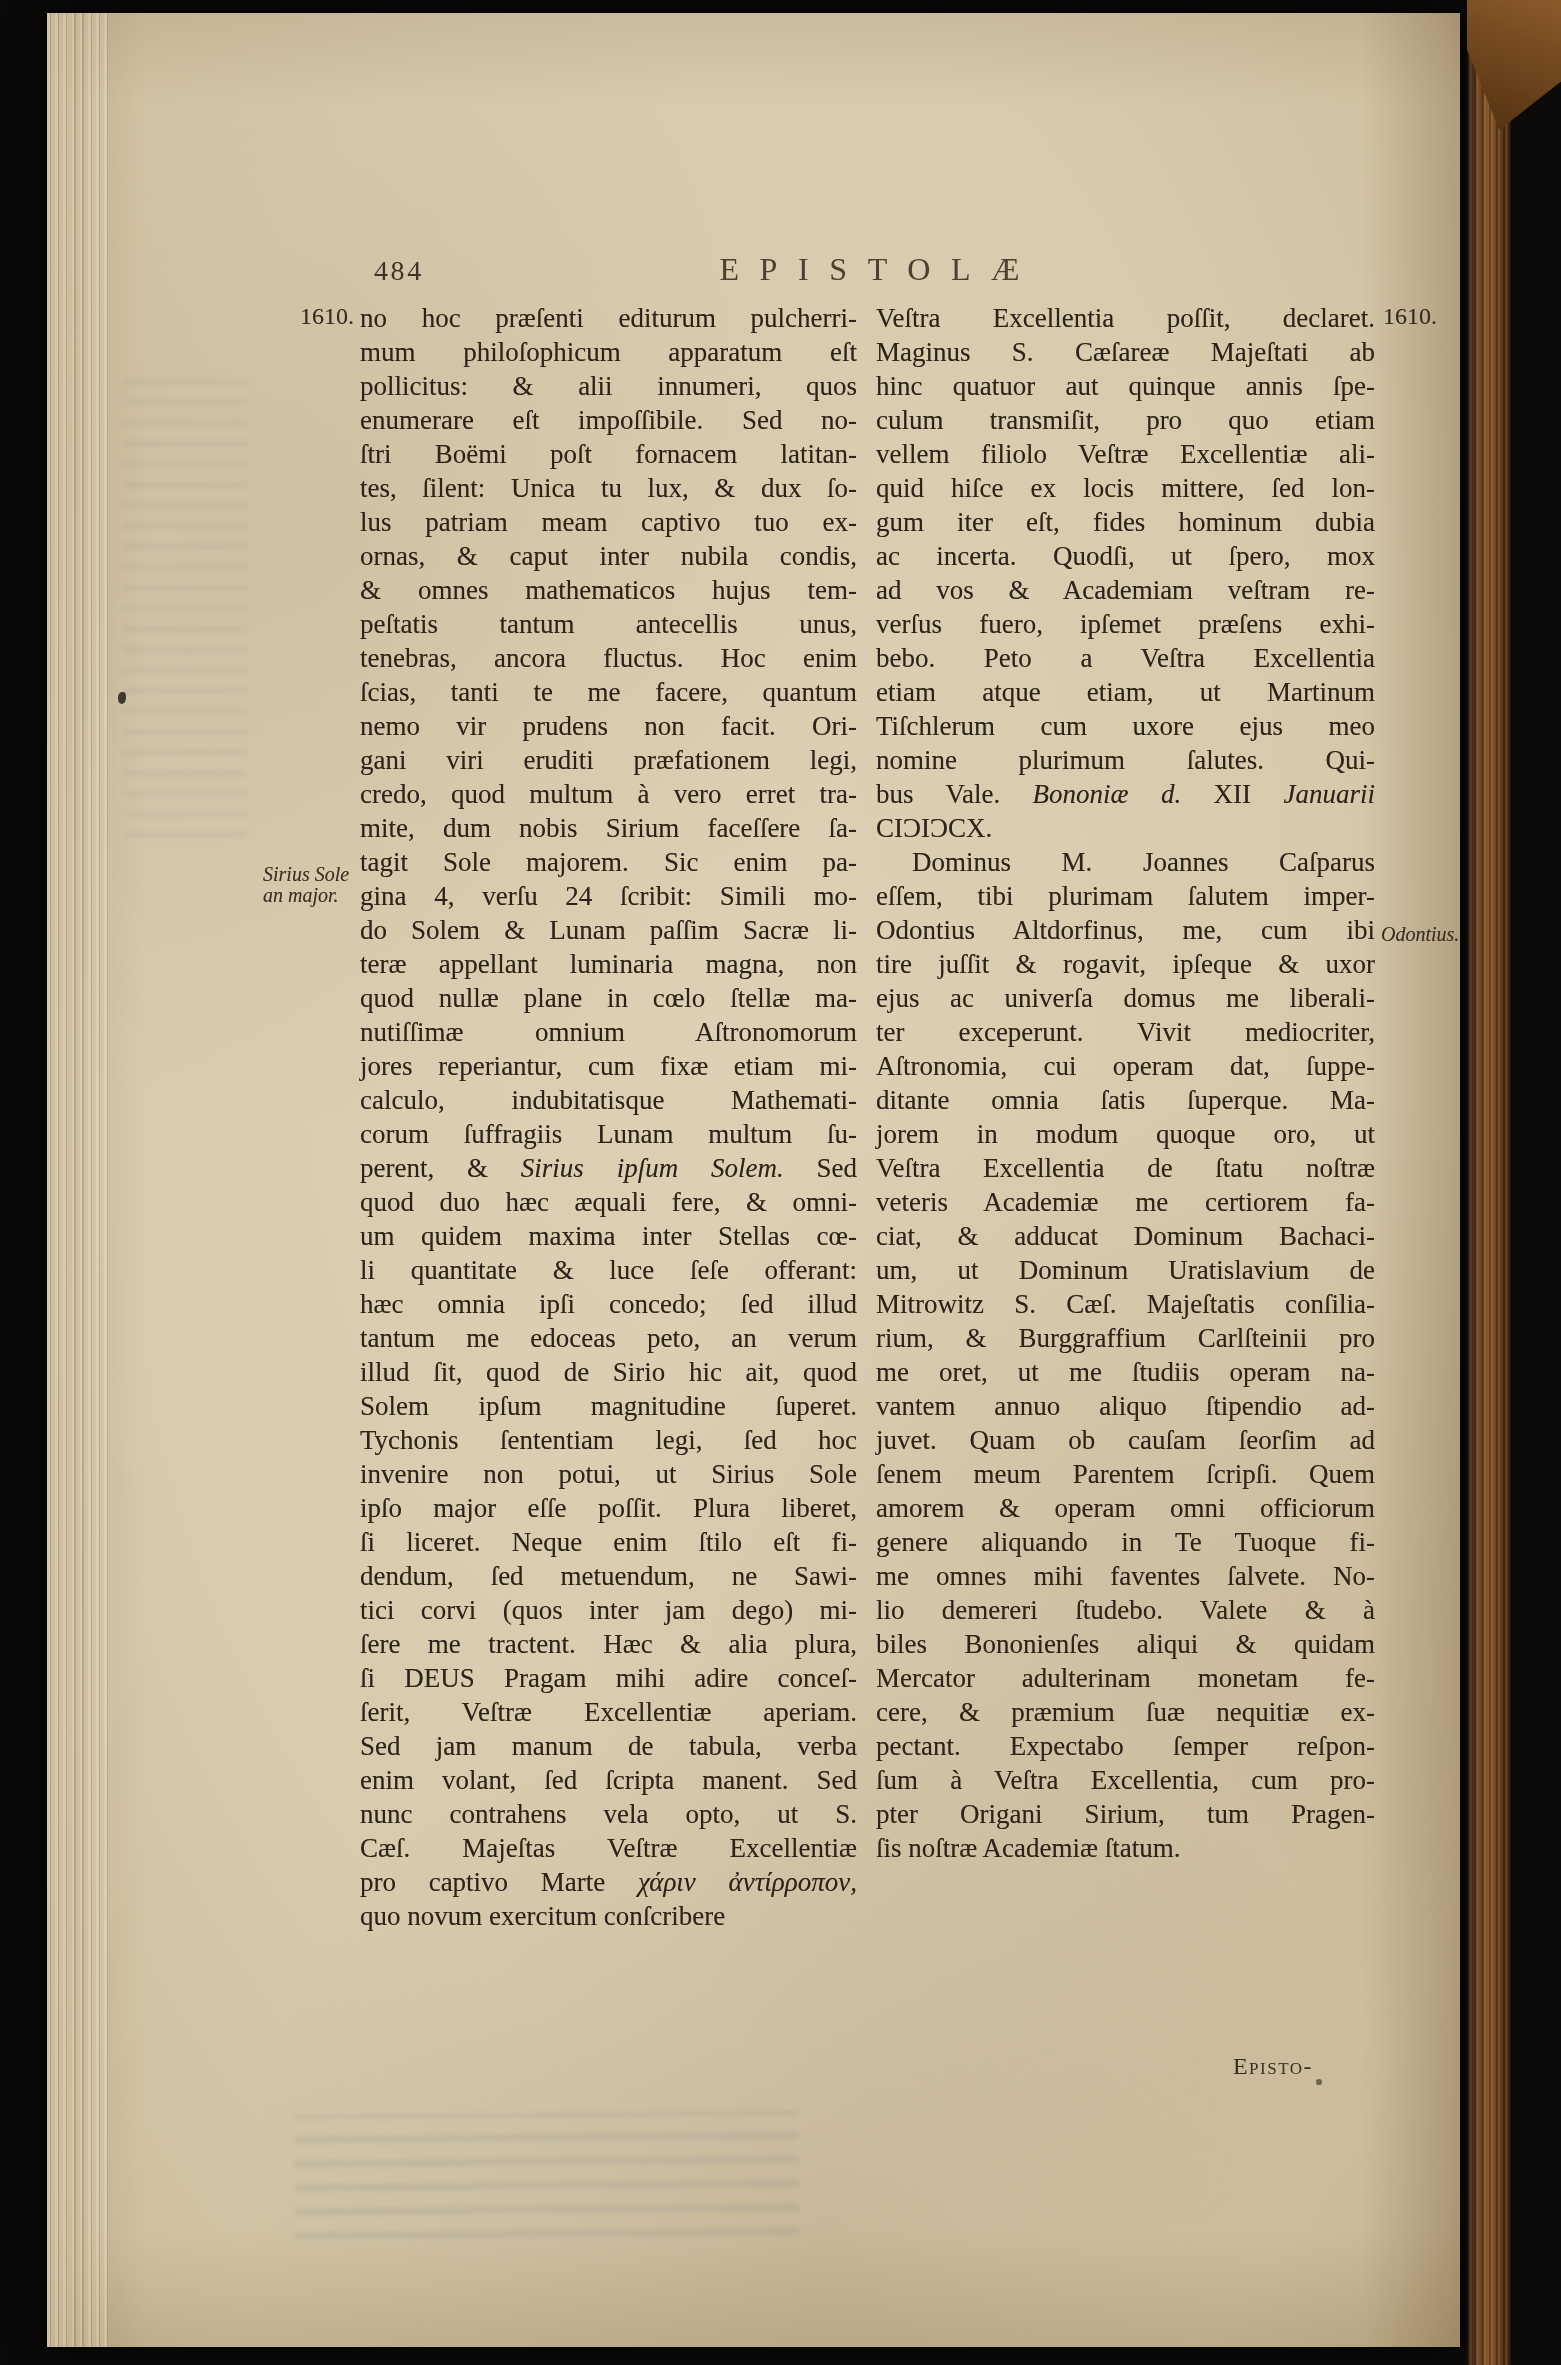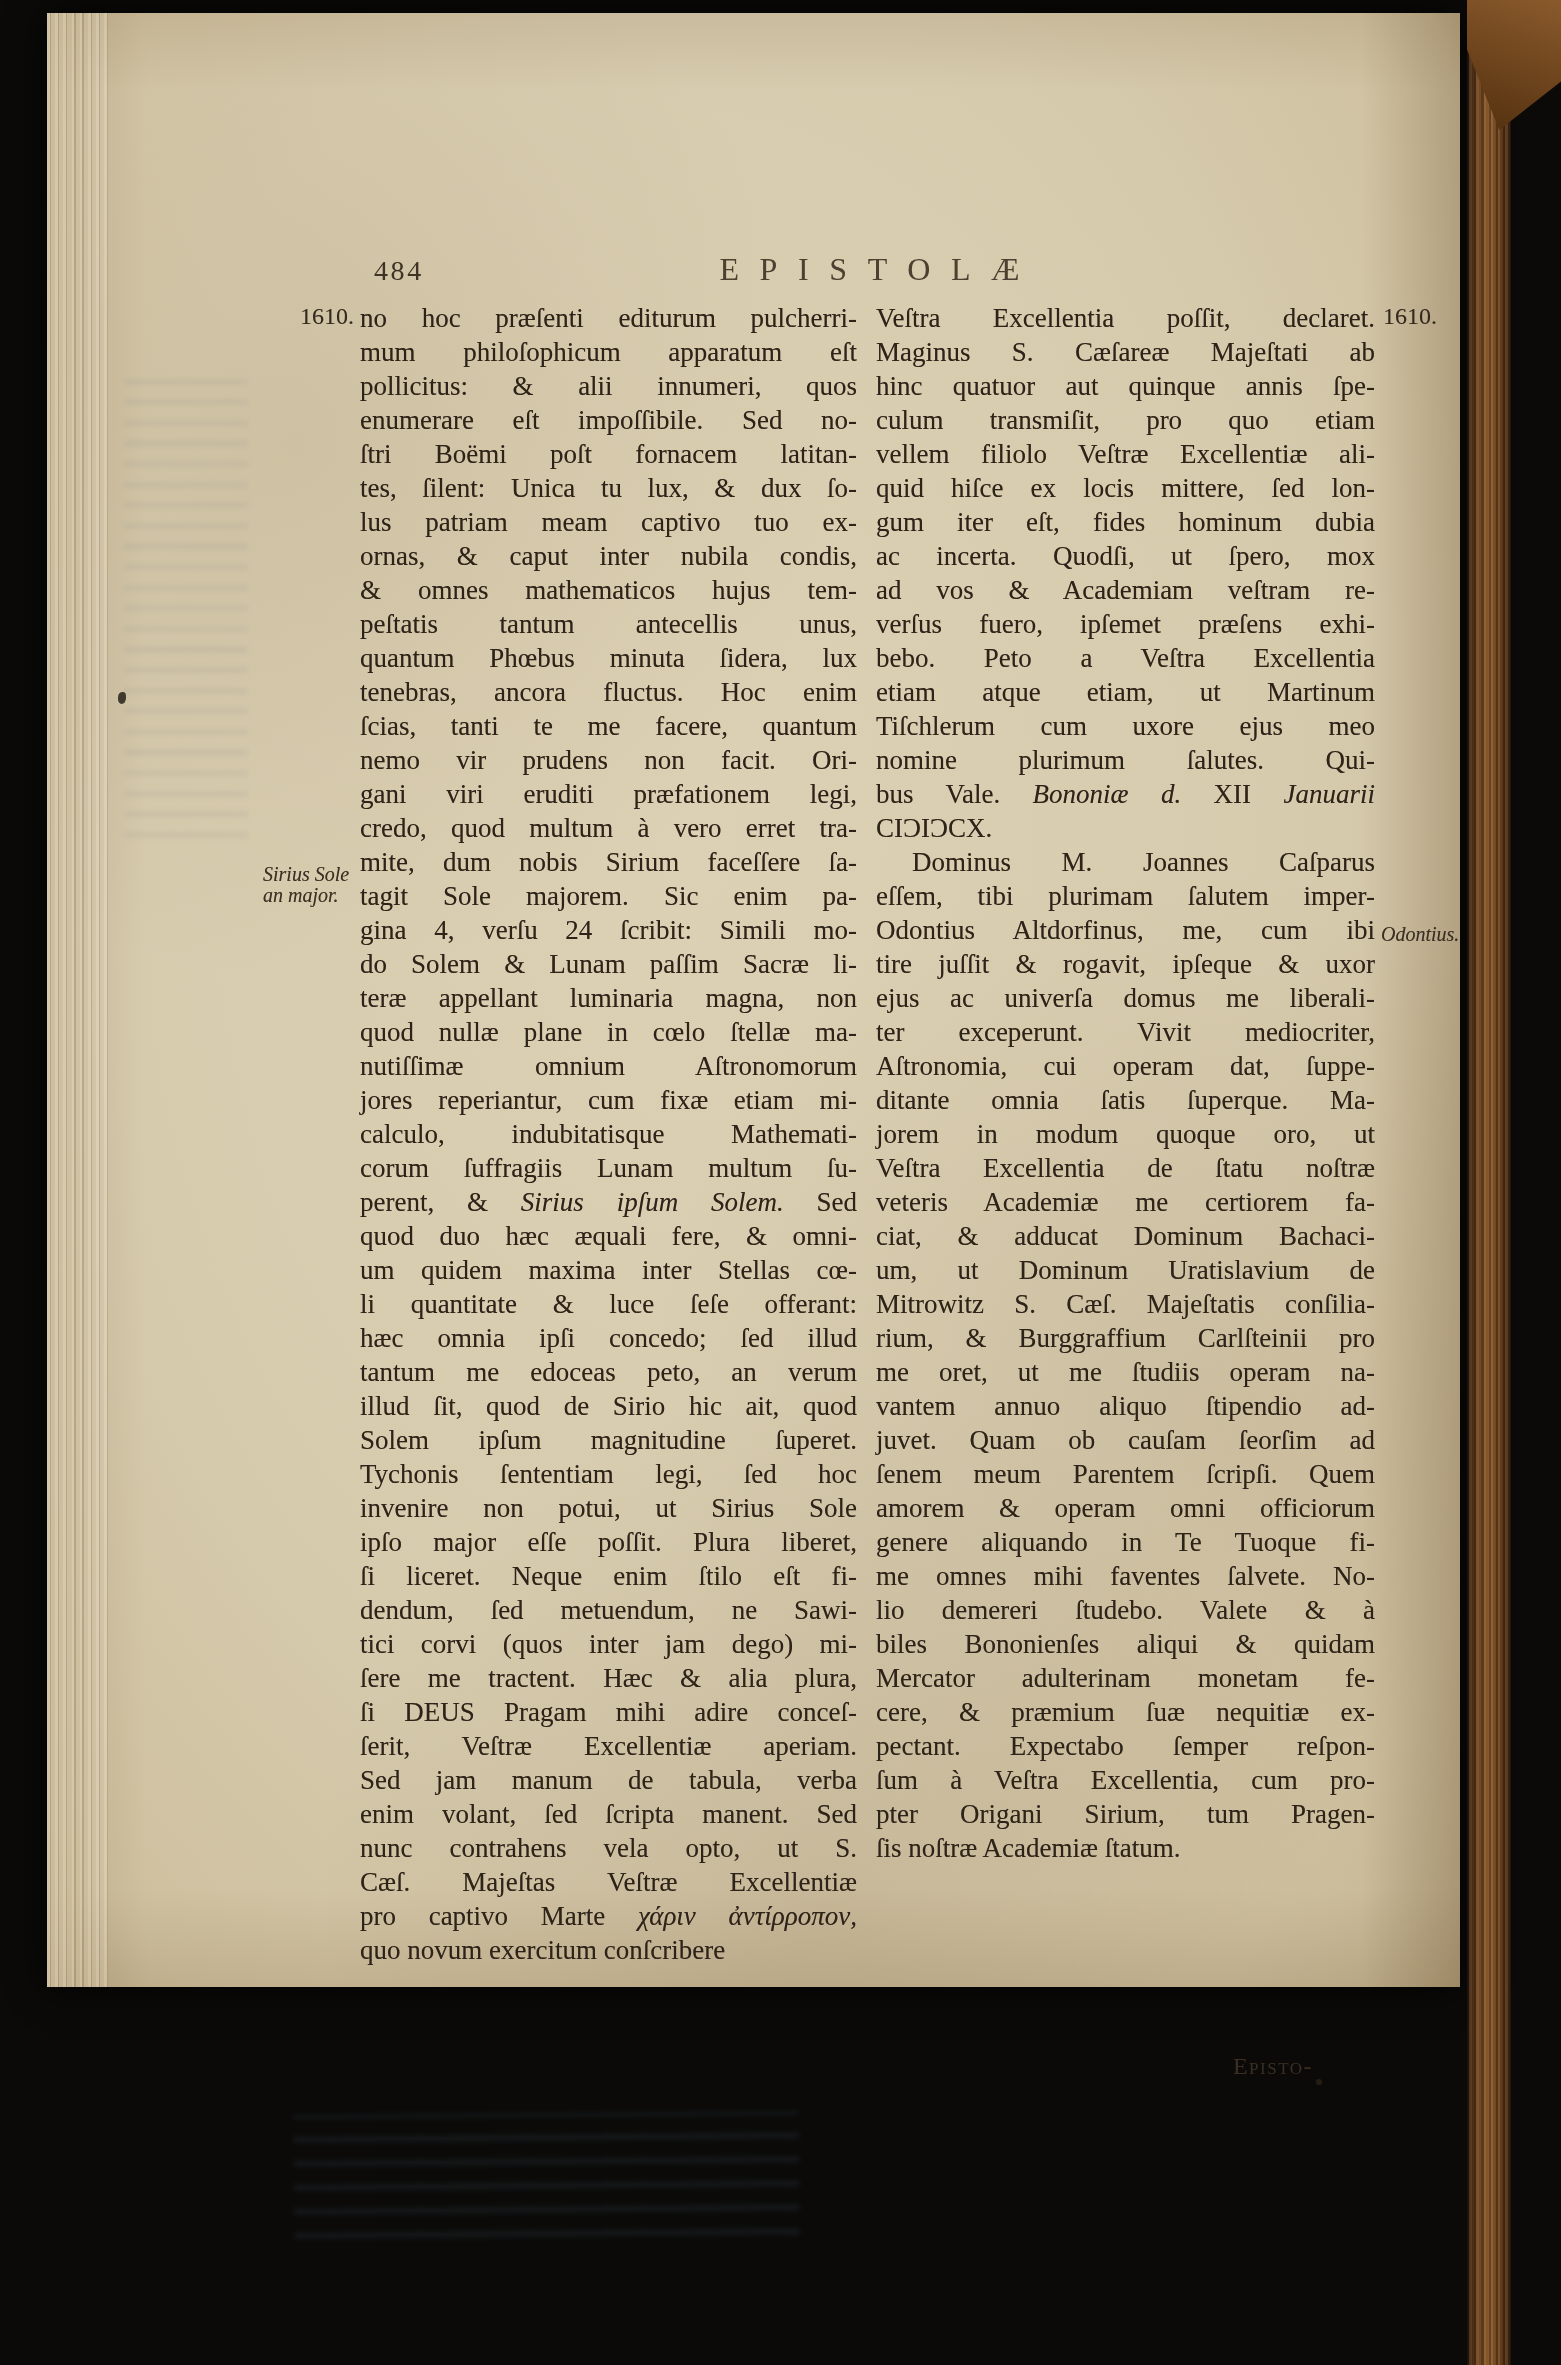--- a/index.html
+++ b/index.html
@@ -2,21 +2,21 @@
 <html style="--background: #0b0a09; --paper: #ddd1b5; --ink: #2e2318; --binding: #8a5a2c;font-size:8.2px"><head>
 <meta charset="utf-8">
 <style>
   html,body { margin:0; padding:0; background:#000; }
   .stage {
     position:relative; width:1562px; height:2366px; overflow:hidden;
     background: var(--background, #0b0a09);
     font-family: "Liberation Serif", "DejaVu Serif", serif;
   }
   .page {
-    position:absolute; left:47px; top:13.4px; width:1413px; height:1974px;
+    position:absolute; left:47px; top:13.4px; width:1413px; height:2334px;
     background:
       radial-gradient(circle at 18% 22%, rgba(120,90,45,0.10), transparent 28%),
       radial-gradient(circle at 80% 70%, rgba(110,80,40,0.10), transparent 30%),
       radial-gradient(circle at 55% 95%, rgba(100,70,35,0.12), transparent 25%),
       linear-gradient(90deg, rgba(125,98,60,0.22) 0%, rgba(0,0,0,0) 7%, rgba(0,0,0,0) 93%, rgba(105,78,45,0.30) 100%),
       linear-gradient(0deg, rgba(115,88,50,0.16) 0%, rgba(0,0,0,0) 5%, rgba(0,0,0,0) 96%, rgba(115,88,50,0.14) 100%),
       radial-gradient(ellipse at 46% 42%, var(--paper, #ddd1b5) 0%, #d7cbae 55%, #cec09f 85%, #c0b08d 100%);
     box-shadow: 0 0 36px rgba(0,0,0,0.85);
   }
   .deckle {
@@ -128,21 +128,20 @@
         <div class="line"><span>no hoc præſenti editurum pulcherri-</span></div>
         <div class="line"><span>mum philoſophicum apparatum eſt</span></div>
         <div class="line"><span>pollicitus: &amp; alii innumeri, quos</span></div>
         <div class="line"><span>enumerare eſt impoſſibile. Sed no-</span></div>
         <div class="line"><span>ſtri Boëmi poſt fornacem latitan-</span></div>
         <div class="line"><span>tes, ſilent: Unica tu lux, &amp; dux ſo-</span></div>
         <div class="line"><span>lus patriam meam captivo tuo ex-</span></div>
         <div class="line"><span>ornas, &amp; caput inter nubila condis,</span></div>
         <div class="line"><span>&amp; omnes mathematicos hujus tem-</span></div>
         <div class="line"><span>peſtatis tantum antecellis unus,</span></div>
-        <div class="line"><span>quantum Phœbus minuta ſidera, lux</span></div>
         <div class="line"><span>tenebras, ancora fluctus. Hoc enim</span></div>
         <div class="line"><span>ſcias, tanti te me facere, quantum</span></div>
         <div class="line"><span>nemo vir prudens non facit. Ori-</span></div>
         <div class="line"><span>gani viri eruditi præfationem legi,</span></div>
         <div class="line"><span>credo, quod multum à vero erret tra-</span></div>
         <div class="line"><span>mite, dum nobis Sirium faceſſere ſa-</span></div>
         <div class="line"><span>tagit Sole majorem. Sic enim pa-</span></div>
         <div class="line"><span>gina 4, verſu 24 ſcribit: Simili mo-</span></div>
         <div class="line"><span>do Solem &amp; Lunam paſſim Sacræ li-</span></div>
         <div class="line"><span>teræ appellant luminaria magna, non</span></div>

